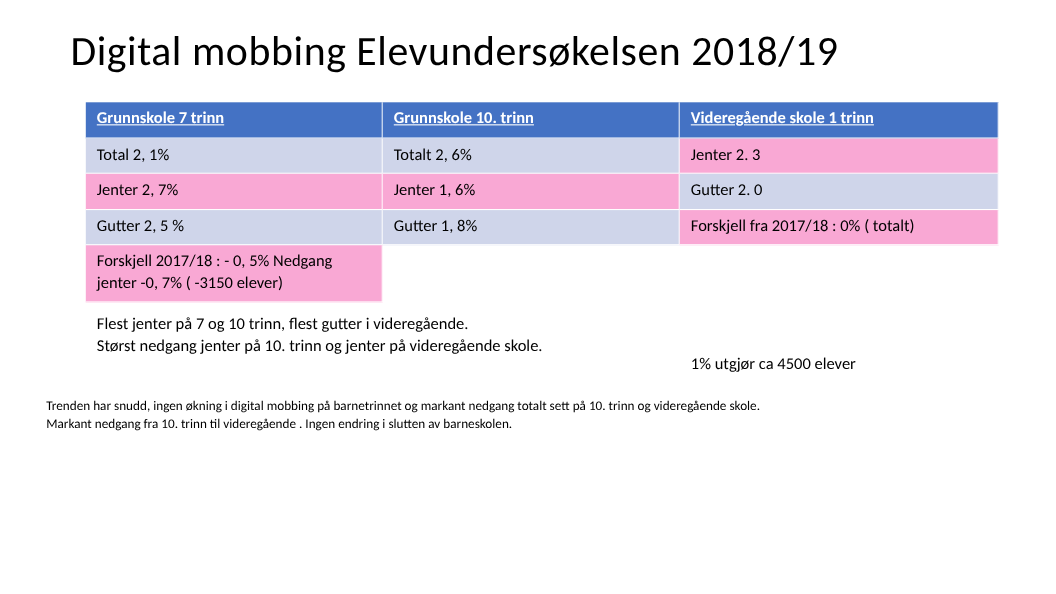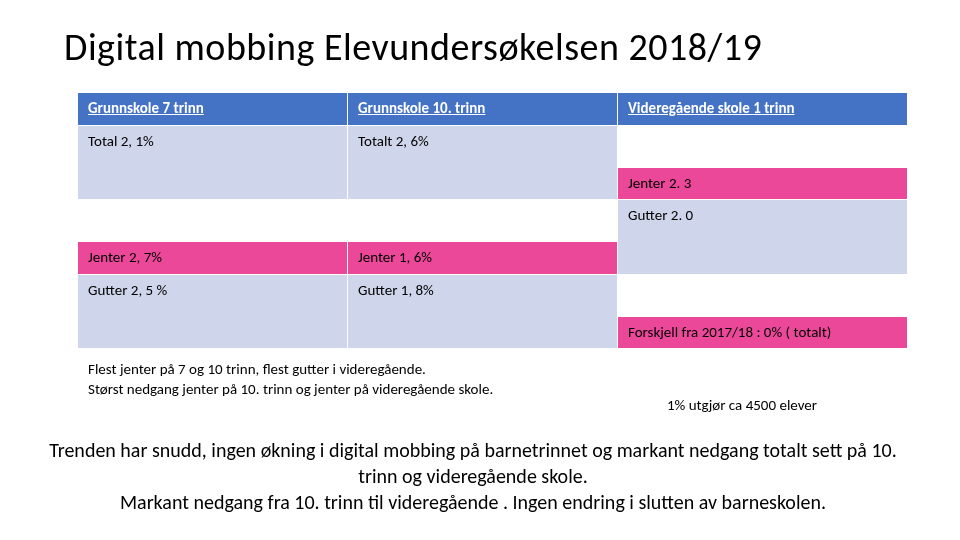--- a/index.html
+++ b/index.html
@@ -39,42 +39,40 @@
     box-sizing: border-box;
     line-height: 1.3;
   }
   .hdr {
     background: #4472c4;
     color: #fff;
     font-weight: 700;
     text-decoration: underline;
   }
   .alt1 { background: #cfd5ea; }
-  .alt2 { background: #ec4899; margin-top: 42px; }
+  .alt2 { background: #f9a8d4; }
   .footnote-row {
     display: grid;
     grid-template-columns: 540px 290px;
     margin: 6px 30px 0 50px;
     font-size: 15px;
-    gap: 39px;
   }
   .footnote-left {
     padding: 4px 8px 4px 10px;
     line-height: 1.35;
   }
   .footnote-right {
     padding: 4px 10px;
     line-height: 1.35;
     margin-top: 36px;
   }
   .body-text {
     margin: 18px 28px 0 14px;
-    font-size: 20px;
+    font-size: 12px;
     line-height: 1.3;
-    text-align: center;
   }
 </style>
 </head>
 <body>
 
 <div class="slide">
 
   <h1 class="title">Digital mobbing Elevundersøkelsen 2018/19</h1>
 
   <div class="table">
@@ -87,20 +85,21 @@
 
     <div class="cell alt2">Jenter 2. 3</div>
     <div class="cell alt2">Jenter 2, 7%</div>
     <div class="cell alt2">Jenter 1, 6%</div>
 
     <div class="cell alt1">Gutter 2. 0</div>
     <div class="cell alt1">Gutter 2, 5 %</div>
     <div class="cell alt1">Gutter 1, 8%</div>
 
     <div class="cell alt2">Forskjell fra 2017/18 : 0% ( totalt)</div>
+    <div class="cell alt2">Forskjell 2017/18 : - 0, 5% Nedgang jenter -0, 7% ( -3150 elever)</div>
   </div>
 
   <div class="footnote-row">
     <div class="footnote-left">Flest jenter på 7 og 10 trinn, flest gutter i videregående.<br>Størst nedgang jenter på 10. trinn og jenter på videregående skole.</div>
     <div class="footnote-right">1% utgjør ca 4500 elever</div>
   </div>
 
   <div class="body-text">Trenden har snudd, ingen økning i digital mobbing på barnetrinnet og markant nedgang totalt sett på 10. trinn og videregående skole.<br>Markant nedgang fra 10. trinn til videregående . Ingen endring i slutten av barneskolen.</div>
 
 </div>

